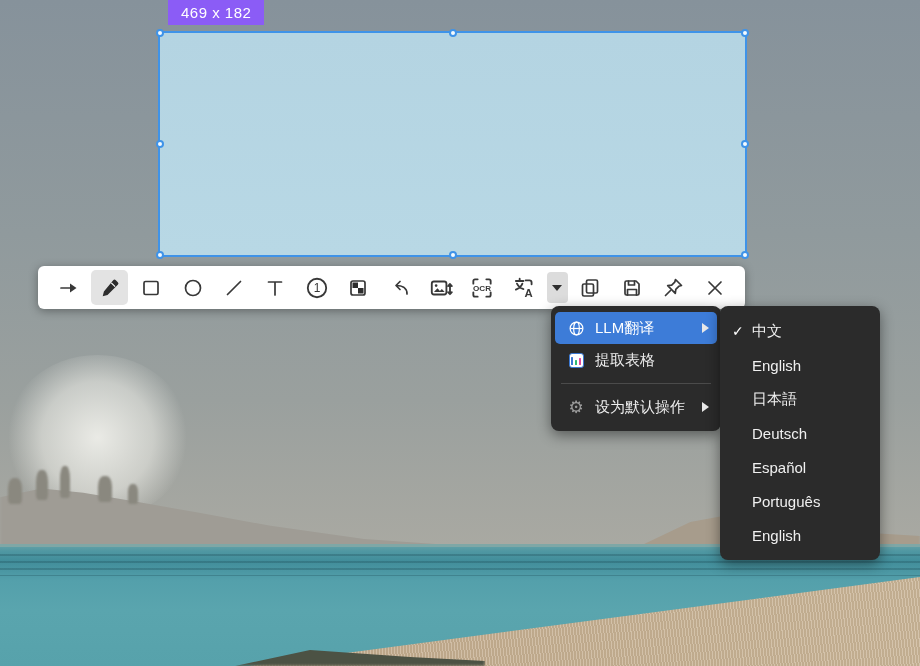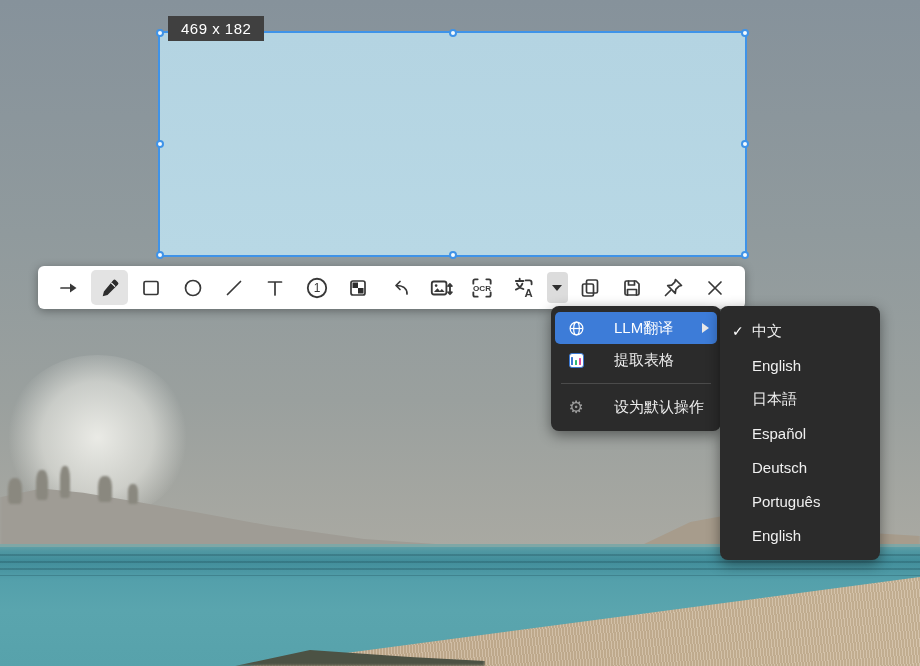--- a/index.html
+++ b/index.html
@@ -37,37 +37,37 @@
   
   .selection { position:absolute; left:158px; top:31px; width:589px; height:226px;
     background:linear-gradient(180deg,#b4d4e2 0%,#b8d8e5 100%);
     border:2.5px solid #3f93e8; }
   .handle { position:absolute; width:8px; height:8px; background:#f5fbff; border:2px solid #3f93e8; border-radius:50%;
     transform:translate(-50%,-50%); }
   .h-nw{left:0;top:0}.h-n{left:50%;top:0}.h-ne{left:100%;top:0}
   .h-w{left:0;top:50%}.h-e{left:100%;top:50%}
   .h-sw{left:0;top:100%}.h-s{left:50%;top:100%}.h-se{left:100%;top:100%}
 
-  .size-badge { position:absolute; left:168px; top:16px; height:25px; background:#404040; color:#fff;
+  .size-badge { position:absolute; left:168px; top:0; height:25px; background:#8b5cf6; color:#fff;
     font-size:15px; line-height:25px; padding:0 13px; letter-spacing:0.5px; }
 
   
   .toolbar { position:absolute; left:38px; top:266px; width:707px; height:43px; background:#fff; border-radius:6px;
     box-shadow:0 2px 10px rgba(0,0,0,0.35); display:flex; align-items:center; justify-content:space-between; padding:0 12px; }
   .tool-btn { width:37px; height:35px; display:flex; align-items:center; justify-content:center; border-radius:5px; cursor:pointer; flex:0 0 auto; }
   .tool-btn.active { background:#e3e3e3; }
   .tool-btn svg { display:block; }
   .dd-btn { width:21px; height:31px; background:#dcdcdc; border-radius:4px; display:flex; align-items:center; justify-content:center; flex:0 0 auto; }
   .dd-caret { width:0; height:0; border-left:5px solid transparent; border-right:5px solid transparent; border-top:6px solid #2f2f2f; }
   .ic { stroke:#383838; stroke-width:1.7; fill:none; stroke-linecap:round; stroke-linejoin:round; }
 
   
   .menu { position:absolute; left:551px; top:306px; width:170px; background:#2b2b2b; border-radius:8px;
     padding:6px 0 8px 0; box-shadow:0 4px 14px rgba(0,0,0,0.45); color:#ededed; font-size:15px; }
-  .menu-row { height:32px; display:flex; align-items:center; padding:0 8px 0 12px; margin:0 4px; border-radius:5px; cursor:pointer;gap:19px; }
+  .menu-row { height:32px; display:flex; align-items:center; padding:0 8px 0 12px; margin:0 4px; border-radius:5px; cursor:pointer; }
   .menu-row.hl { background:#3d7cd8; color:#fff; }
   .menu-row .mi { width:18px; height:18px; display:flex; align-items:center; justify-content:center; flex:0 0 18px; }
   .menu-row .lbl { margin-left:10px; flex:1; white-space:nowrap; }
   .sub-arrow { width:0; height:0; border-top:5px solid transparent; border-bottom:5px solid transparent; border-left:7px solid #e8e8e8; }
   .menu-sep { height:1px; background:#4b4b4b; margin:7px 10px; }
   .bulb { width:13px; height:13px; border-radius:50% 50% 42% 42%; background:radial-gradient(circle at 50% 38%,#ffe27a 0%,#f4c21a 70%); position:relative; }
   .bulb::after { content:""; position:absolute; left:3.5px; bottom:-3px; width:6px; height:3.5px; background:#d9a514; border-radius:1px; }
   .table-ic { width:15px; height:15px; background:#fff; border-radius:3px; border:1.5px solid #3a78d2; display:flex; align-items:flex-end; justify-content:center; gap:1.5px; padding:2px 1.5px 1.5px; }
   .table-ic i { display:block; width:2.5px; border-radius:0.5px; }
   .table-ic .b1 { height:8px; background:#3a78d2; }
@@ -271,27 +271,27 @@
   <div class="sub-row">
     <span class="check"></span>
     <span class="slbl">English</span>
   </div>
   <div class="sub-row">
     <span class="check"></span>
     <span class="slbl">日本語</span>
   </div>
   <div class="sub-row">
     <span class="check"></span>
+    <span class="slbl">Deutsch</span>
+  </div>
+  <div class="sub-row">
+    <span class="check"></span>
     <span class="slbl">Español</span>
   </div>
   <div class="sub-row">
     <span class="check"></span>
-    <span class="slbl">Deutsch</span>
-  </div>
-  <div class="sub-row">
-    <span class="check"></span>
     <span class="slbl">Português</span>
   </div>
   <div class="sub-row">
     <span class="check"></span>
     <span class="slbl">English</span>
   </div>
 </div>
 
 </body></html>

